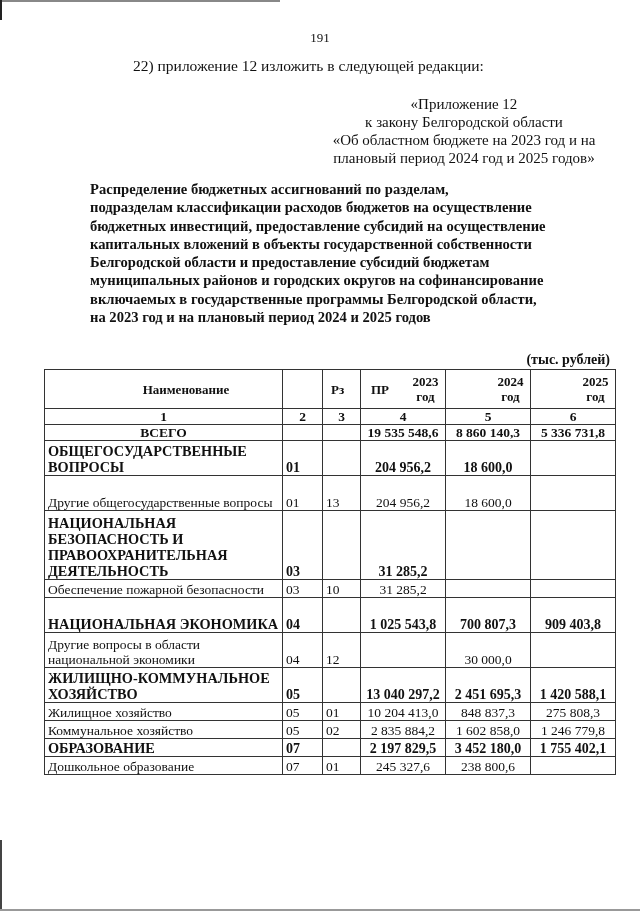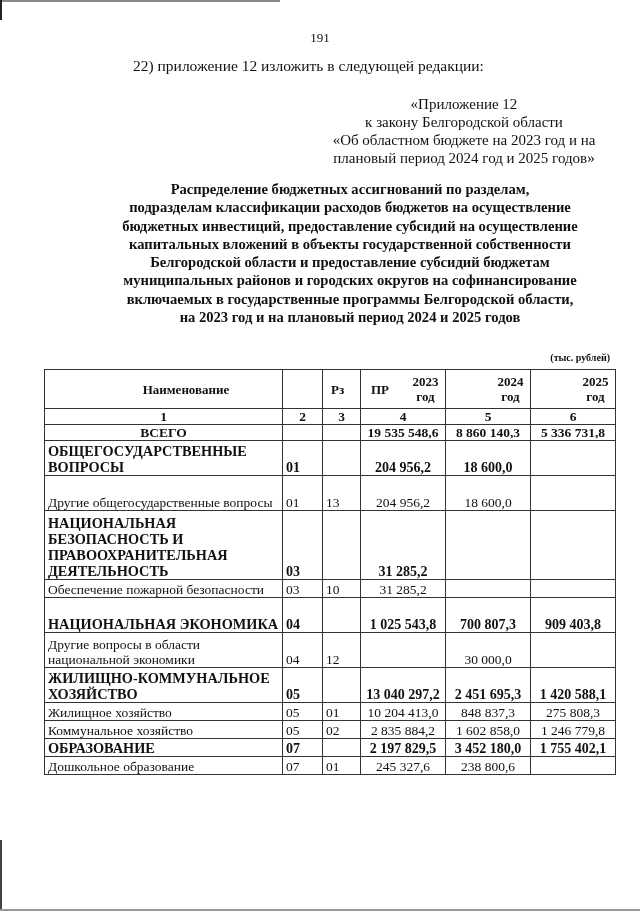--- a/index.html
+++ b/index.html
@@ -12,24 +12,24 @@
   .scan-edge-bottom { position: absolute; left: 0; bottom: 0; width: 640px; height: 2px; background: #999; }
   .scan-edge-left2 { position: absolute; left: 0; top: 840px; width: 2px; height: 71px; background: #444; }
 
   .page-number { position: absolute; top: 30px; left: 0; width: 640px; text-align: center; font-size: 13px; }
   .intro { position: absolute; top: 57px; left: 133px; font-size: 15.5px; }
   .appendix-ref {
     position: absolute; top: 95px; left: 320px; width: 288px; text-align: center;
     font-size: 15px; line-height: 18px;
   }
   .doc-title {
-    position: absolute; top: 180px; left: 90px; width: 520px; text-align: center;
+    position: absolute; top: 180px; left: 90px; width: 520px; 
     font-weight: bold; font-size: 14.6px; line-height: 18.3px;
   }
-  .units { position: absolute; top: 352px; right: 30px; font-weight: bold; font-size: 10px; }
+  .units { position: absolute; top: 352px; right: 30px; font-weight: bold; font-size: 14px; }
 
   table.budget {
     position: absolute; top: 369px; left: 44px; width: 570px;
     border-collapse: collapse; font-size: 13.5px; table-layout: fixed;
   }
   table.budget td, table.budget th {
     border: 1.3px solid #333; padding: 0 3px; vertical-align: bottom; line-height: 15px;
   }
   table.budget th { font-weight: bold; height: 38px; vertical-align: middle; font-size: 13px; padding-left: 48px; }
   col.c-name { width: 238px; } col.c-rz { width: 40px; } col.c-pr { width: 38px; }

